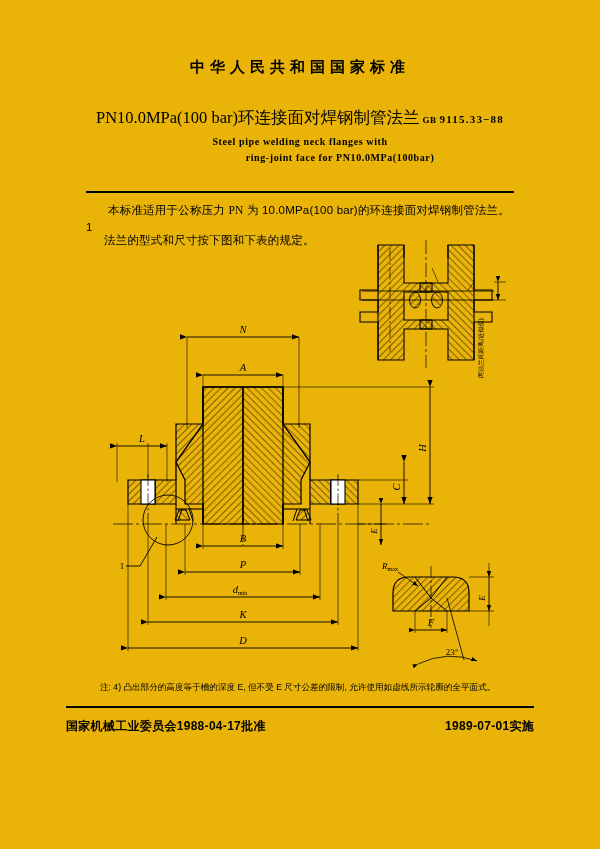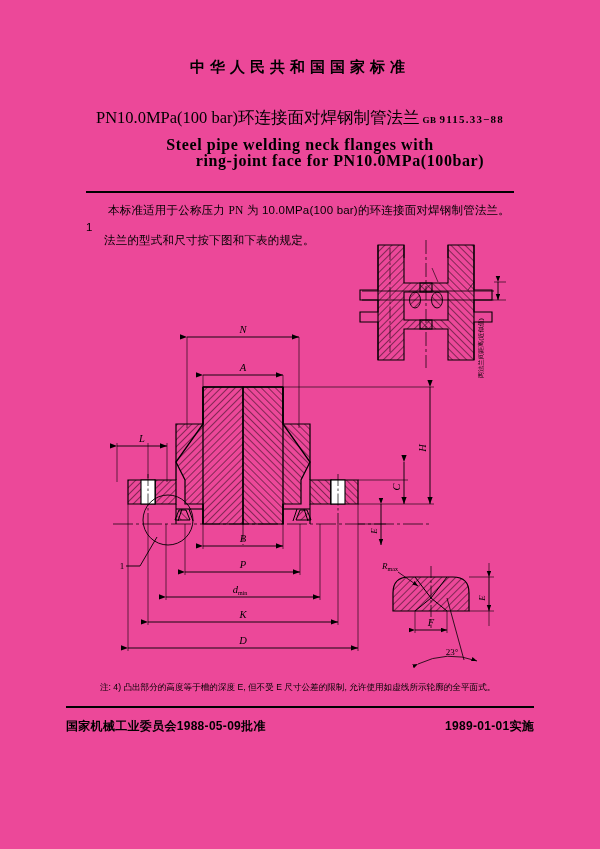--- a/index.html
+++ b/index.html
@@ -4,21 +4,21 @@
 <style>
   html, body {
     margin: 0;
     padding: 0;
     background: #ffffff;
   }
   #page {
     position: relative;
     width: 600px;
     height: 849px;
-    background: #ec4899;
+    background: #eab308;
     font-family: "Liberation Serif", "DejaVu Serif", serif;
     color: #000000;
     overflow: hidden;
   }
 
   
   .nation-line {
     position: absolute;
     top: 58px;
     left: 0;
@@ -58,21 +58,21 @@
     letter-spacing: 0.5px;
     margin-right: 3px;
   }
   .subtitle {
     position: absolute;
     left: 0;
     width: 600px;
     text-align: center;
     font-family: "Liberation Serif", "DejaVu Serif", serif;
     font-weight: bold;
-    font-size: 16px;
+    font-size: 10px;
     letter-spacing: 0.6px;
   }
   .subtitle.l1 { top: 136px; }
   .subtitle.l2 { top: 152px; padding-left: 40px; }
 
   
   .rule {
     position: absolute;
     background: #000;
   }
@@ -339,16 +339,16 @@
     <text class="dimlbl-sm" x="485" y="598" text-anchor="middle" transform="rotate(-90 485 598)">E</text>
     <text class="plain" x="452" y="655" text-anchor="middle">23°</text>
     <text class="plain" x="122" y="569" text-anchor="middle">1</text>
     <text x="483" y="348" text-anchor="middle" transform="rotate(-90 483 348)" style="font-family:'Liberation Sans','DejaVu Sans',sans-serif;font-size:6.2px;">两法兰间距离(近似值)</text>
   </svg>
 
   <div class="note">注: 4) 凸出部分的高度等于槽的深度 E, 但不受 E 尺寸公差的限制, 允许使用如虚线所示轮廓的全平面式。</div>
 
   <div class="rule rule-note"></div>
 
-  <div class="footer-left">国家机械工业委员会1988-05-09批准</div>
-  <div class="footer-right">1989-01-01实施</div>
+  <div class="footer-left">国家机械工业委员会1988-04-17批准</div>
+  <div class="footer-right">1989-07-01实施</div>
 
 </div>
 
 </body></html>

